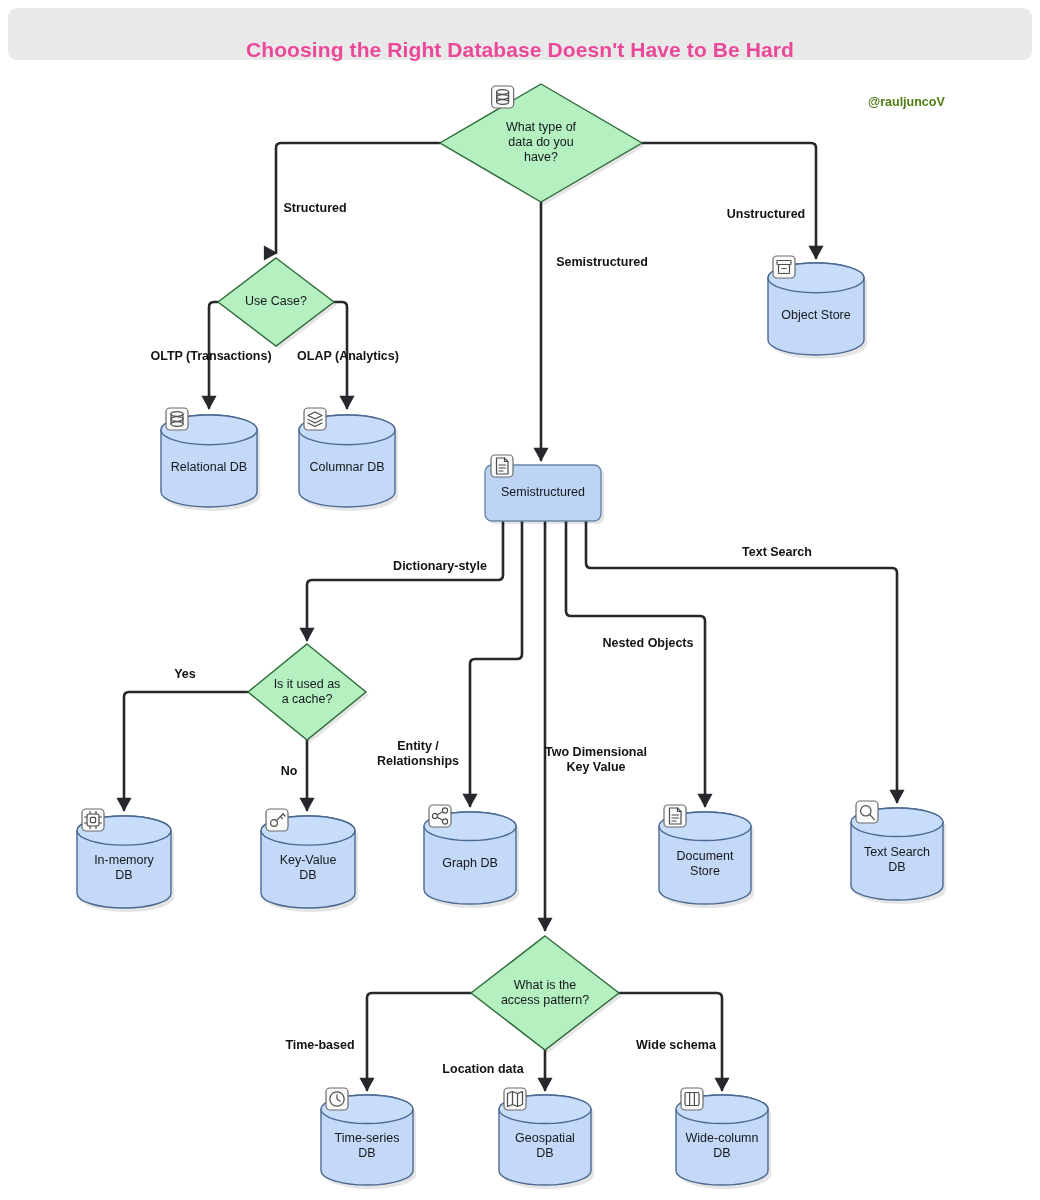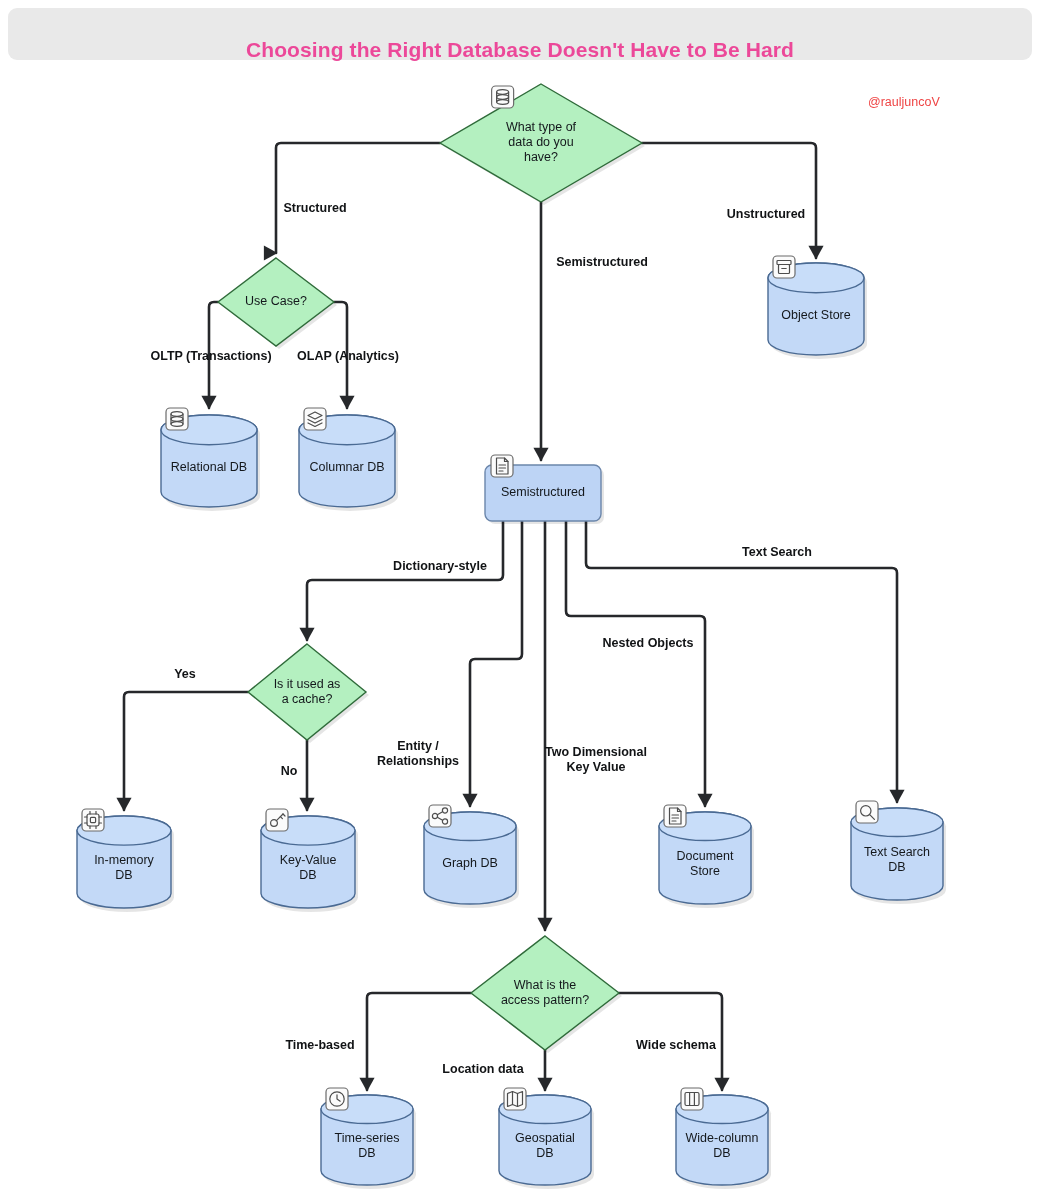--- a/index.html
+++ b/index.html
@@ -16,21 +16,21 @@
   }
   #page-title{
     position:absolute;left:8px;top:8px;width:1024px;height:52px;
     display:flex;align-items:center;justify-content:center;
     color:#ec4899;font-size:21px;font-weight:700;letter-spacing:.1px;
     white-space:nowrap;
     margin-top:16px;
   }
   #watermark{
     position:absolute;left:868px;top:95px;
-    color:#ef4444;font-size:12.5px;
+    color:#4d7c0f;font-size:12.5px;font-weight:bold;
   }
   #chart{position:absolute;left:0;top:0;width:1040px;height:1200px;}
   .edge{fill:none;stroke:#26282b;stroke-width:2.6;stroke-linecap:round;stroke-linejoin:round;}
   .edge-label{font-size:12.5px;font-weight:700;fill:#111315;}
   .node-label{font-size:12.5px;fill:#14181c;}
   .diamond{fill:#b4f0c0;stroke:#2f6b3a;stroke-width:1.4;}
   .cyl-body{fill:#c3d9f7;stroke:#4a6a93;stroke-width:1.4;}
   .cyl-top{fill:#c8ddf9;stroke:#4a6a93;stroke-width:1.4;}
   .rect{fill:#bdd4f5;stroke:#6b86ab;stroke-width:1.4;}
   .icon-box{fill:#fbfbfb;stroke:#6b6b6b;stroke-width:1.2;}

